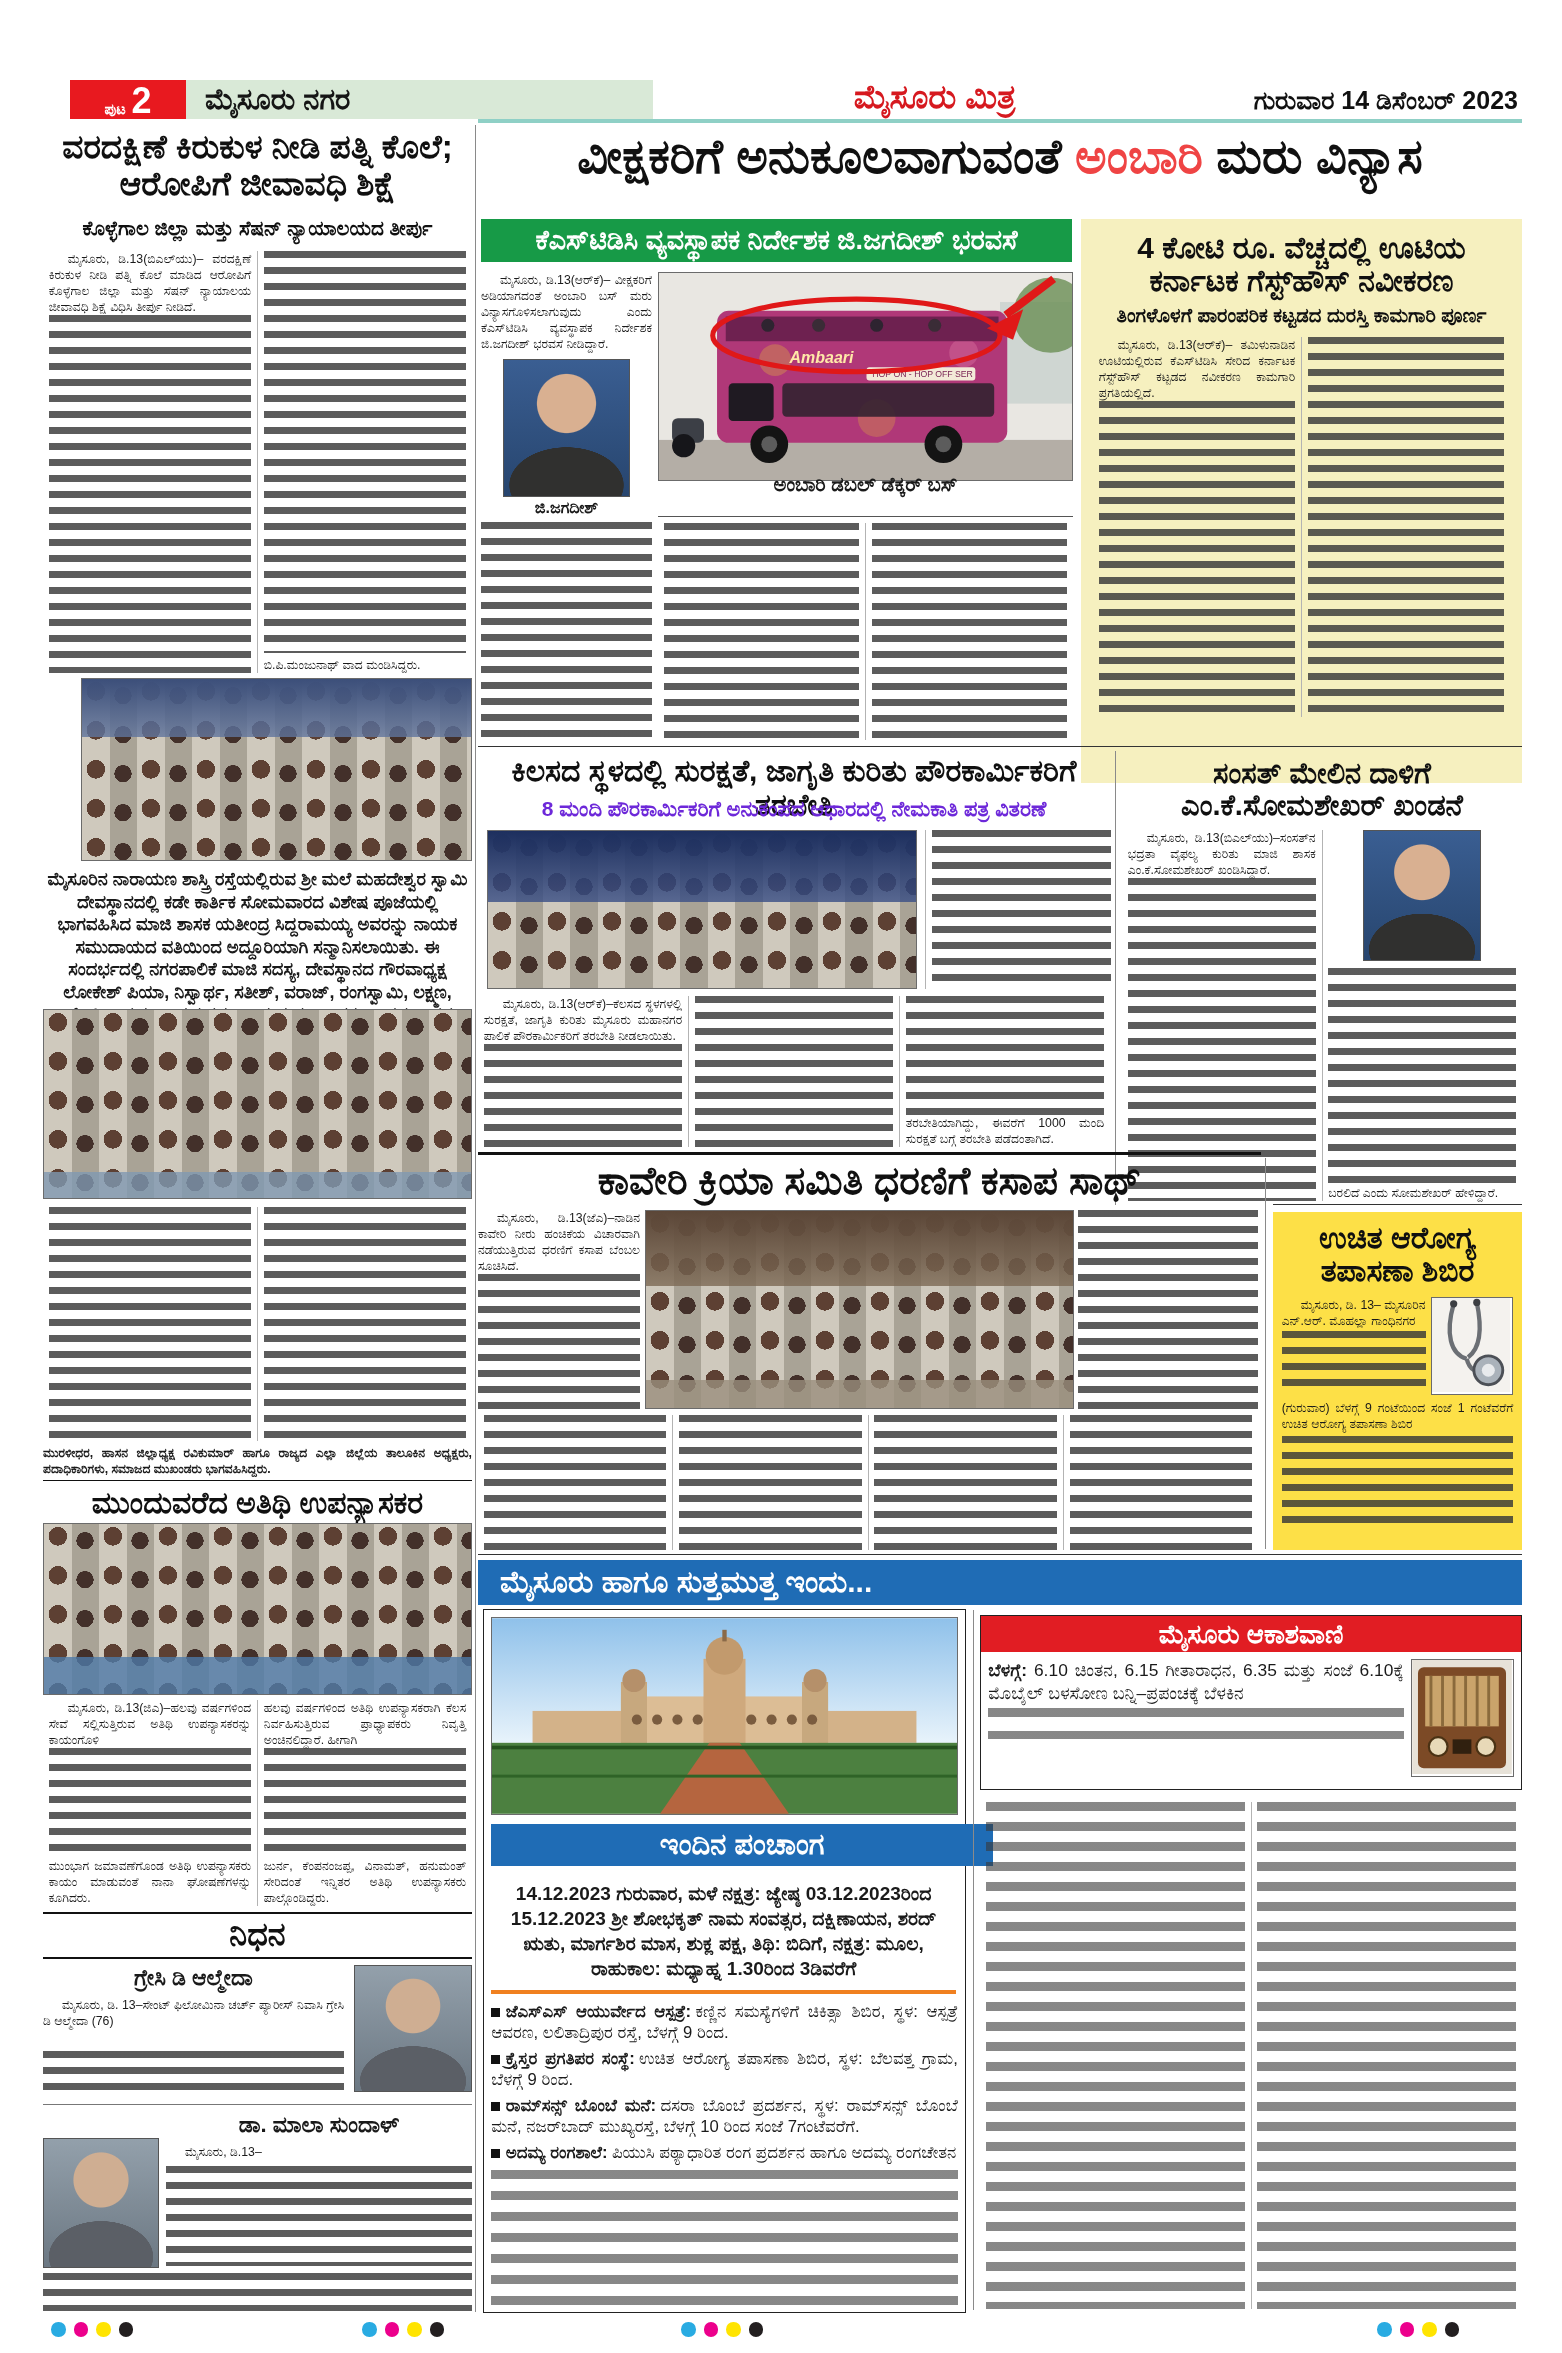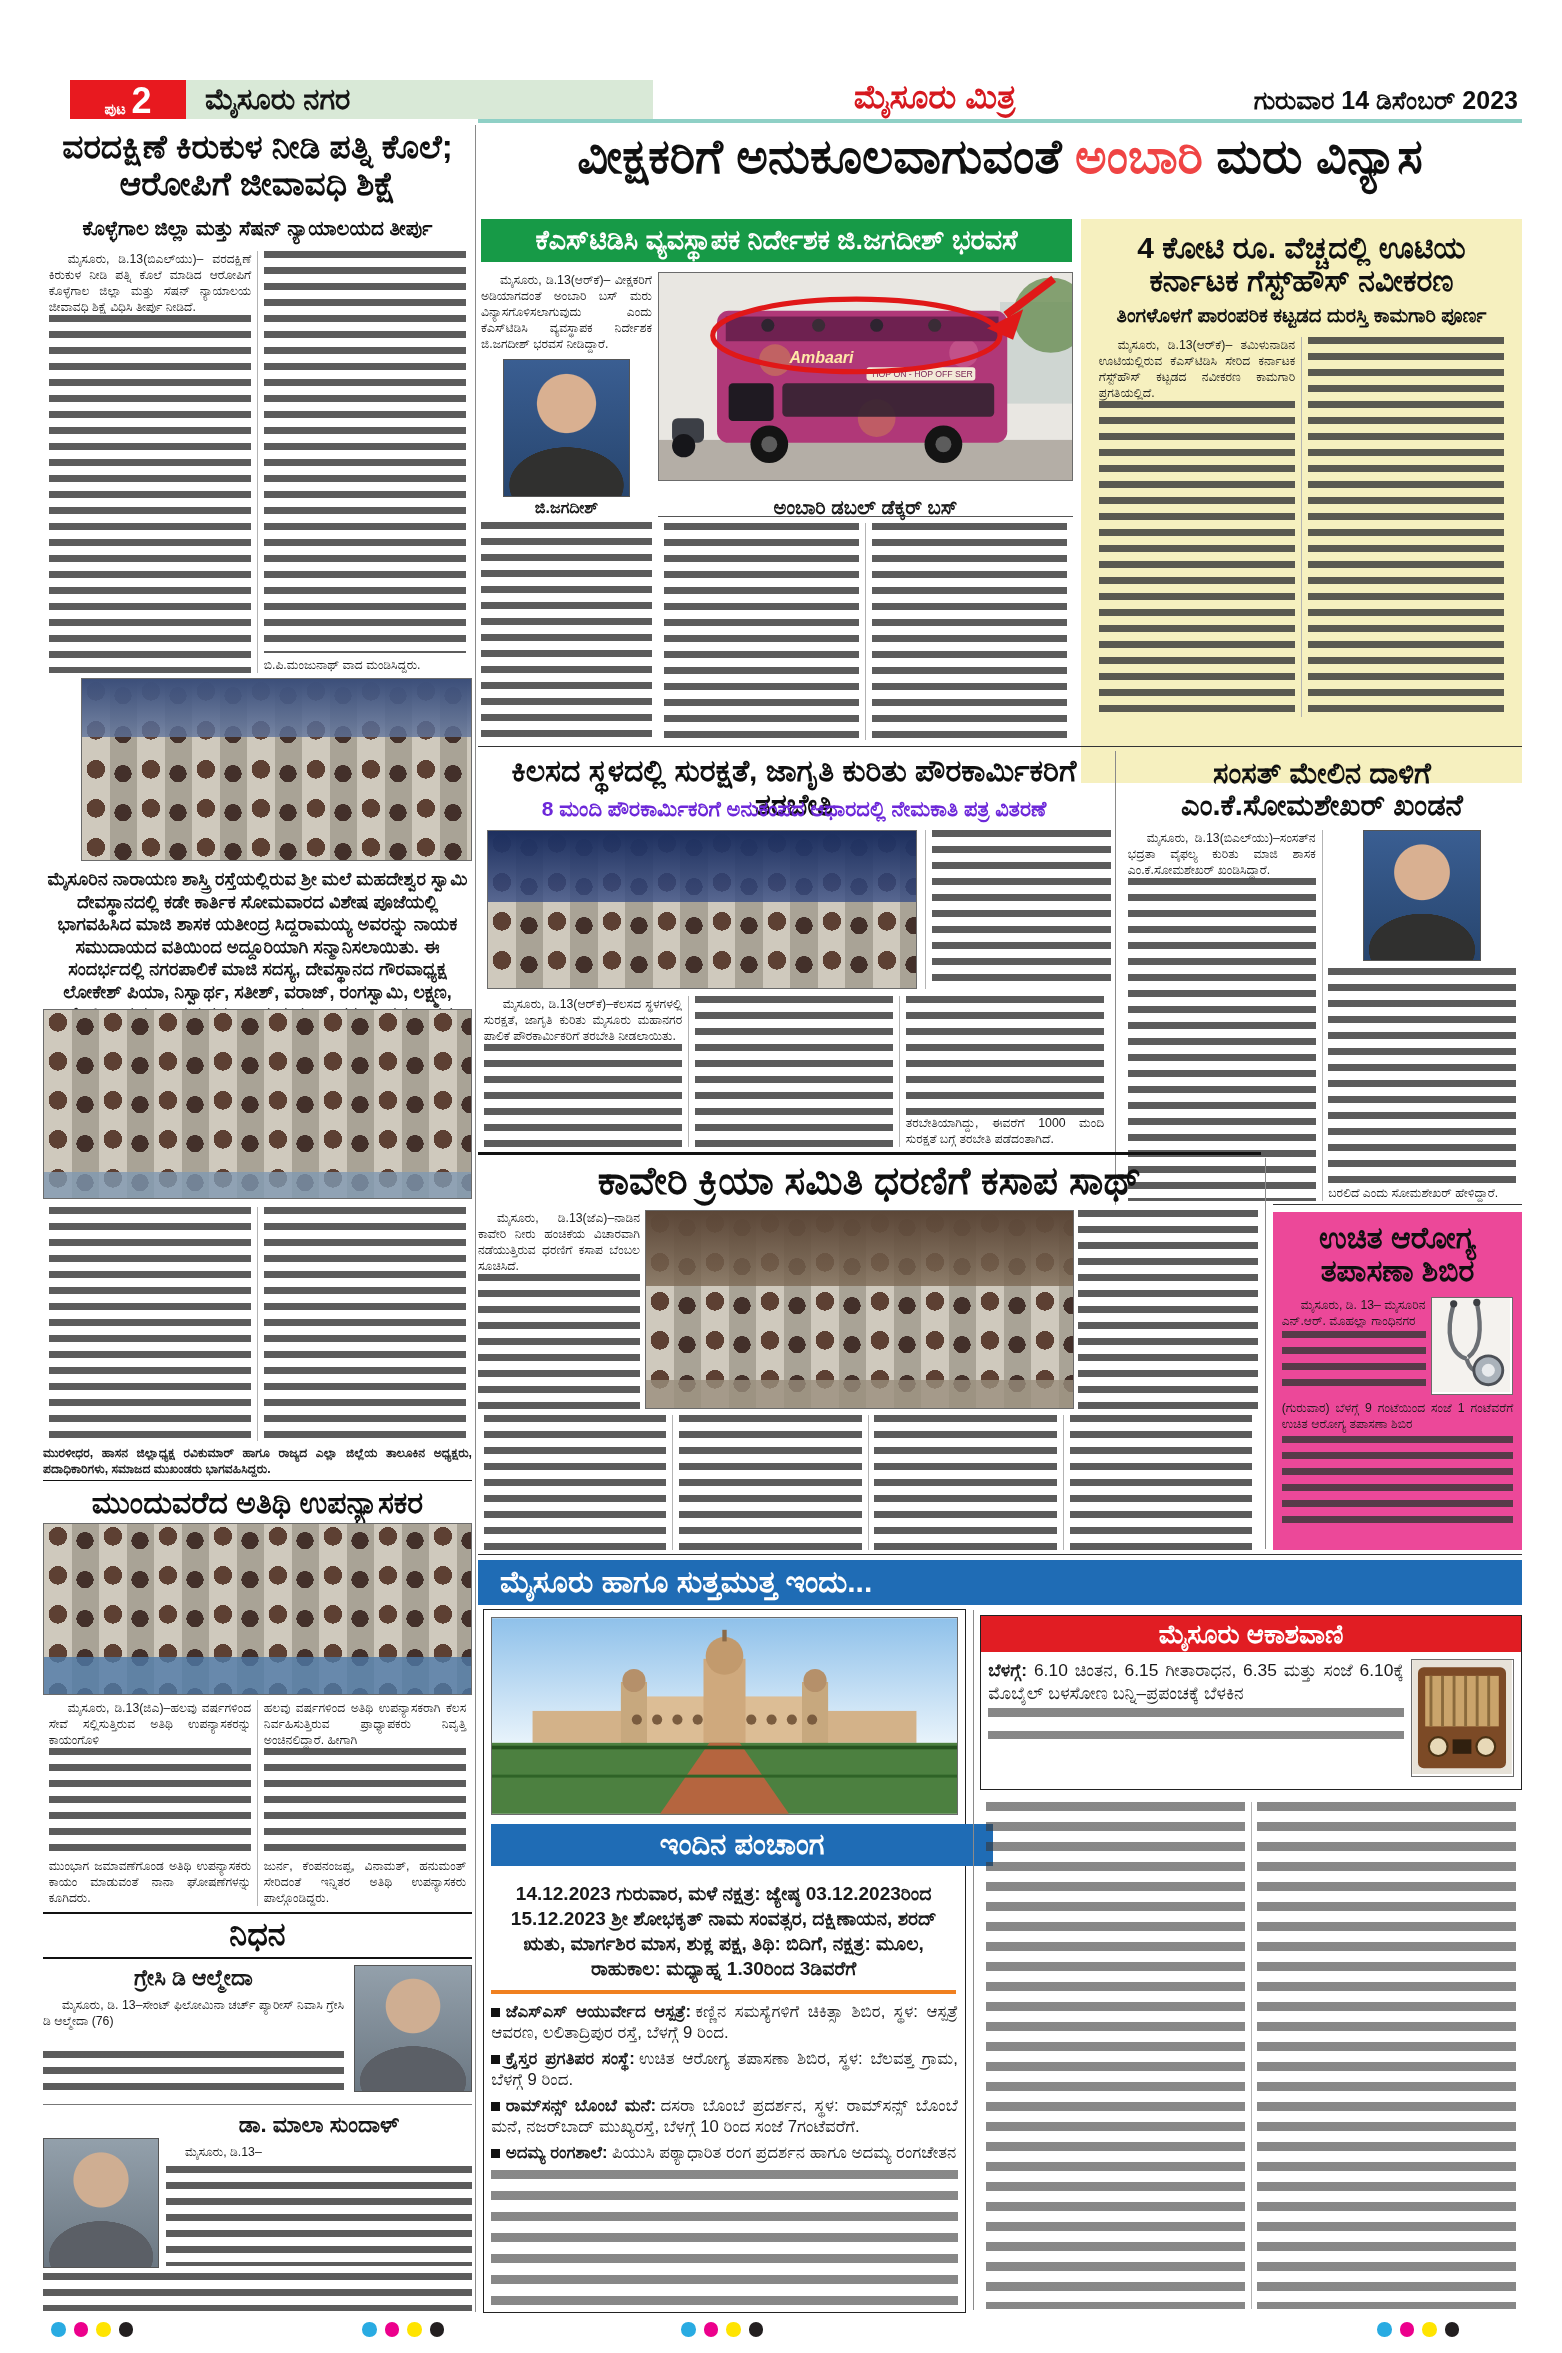--- a/index.html
+++ b/index.html
@@ -167,21 +167,21 @@
         <circle cx="152" cy="236" r="11" fill="#5c5c5c"></circle>
       <circle cx="392" cy="236" r="26" fill="#141414"></circle>
         <circle cx="392" cy="236" r="11" fill="#5c5c5c"></circle>
       <rect x="18" y="200" width="44" height="34" rx="8" fill="#3c3f46"></rect>
       <circle cx="34" cy="238" r="16" fill="#16161a"></circle>
       <ellipse cx="272" cy="86" rx="198" ry="50" fill="none" stroke="#e01818" stroke-width="7"></ellipse>
       <line x1="544" y1="8" x2="478" y2="58" stroke="#e01818" stroke-width="11"></line>
       <polygon points="452,76 502,50 488,92" fill="#e01818"></polygon>
     </svg>
   </div>
-  <div class="b cap" style="left:658px;top:496px;width:415px;font-size:19.6px;">ಅಂಬಾರಿ ಡಬಲ್ ಡೆಕ್ಕರ್ ಬಸ್</div>
+  <div class="b cap" style="left:658px;top:473px;width:415px;font-size:19.6px;">ಅಂಬಾರಿ ಡಬಲ್ ಡೆಕ್ಕರ್ ಬಸ್</div>
   <div class="b rule" style="left:658px;top:516px;width:415px;height:0.7px;background:#555;"></div>
   <div class="b colrow" style="left:658px;top:523px;width:415px;height:217px;">
     <div class="col">
         <div class="greek"></div>
       </div>
     <div class="col">
         <div class="greek"></div>
       </div>
   </div>
 
@@ -259,21 +259,21 @@
     <div class="col">
         <div class="greek"></div>
       </div>
     <div class="col">
         <div class="greek"></div>
       </div>
   </div>
 
   <div class="b rule" style="left:1265px;top:1158px;width:0.7px;height:391px;background:#8a8a8a;"></div>
   <div class="b rule" style="left:1273px;top:1204px;width:249px;height:1.4px;background:#333;"></div>
-  <div class="b" style="left:1273px;top:1212px;width:249px;height:338px;background:#ec4899;padding:8.7px 8.7px 0;">
+  <div class="b" style="left:1273px;top:1212px;width:249px;height:338px;background:#fde047;padding:8.7px 8.7px 0;">
     <div class="hl" style="font-size:30px;">ಉಚಿತ ಆರೋಗ್ಯ ತಪಾಸಣಾ ಶಿಬಿರ</div>
     <div style="display:flex;margin-top:8.7px;gap:5.8px;">
       <div style="flex:1;">
         <div class="body dateline">ಮೈಸೂರು, ಡಿ. 13– ಮೈಸೂರಿನ ಎನ್.ಆರ್. ಮೊಹಲ್ಲಾ ಗಾಂಧಿನಗರ</div>
         <div class="greek" style="height:64px;margin-top:2.9px;"></div>
       </div>
       <div class="photo" style="width:80px;height:96px;background:#fff;flex:none;">
         <svg width="78" height="94" viewBox="0 0 108 130">
           <rect width="108" height="130" fill="#f4f2ee"></rect>
           <path d="M30 8 C 18 50, 26 78, 48 84" fill="none" stroke="#6b6f74" stroke-width="6"></path>

